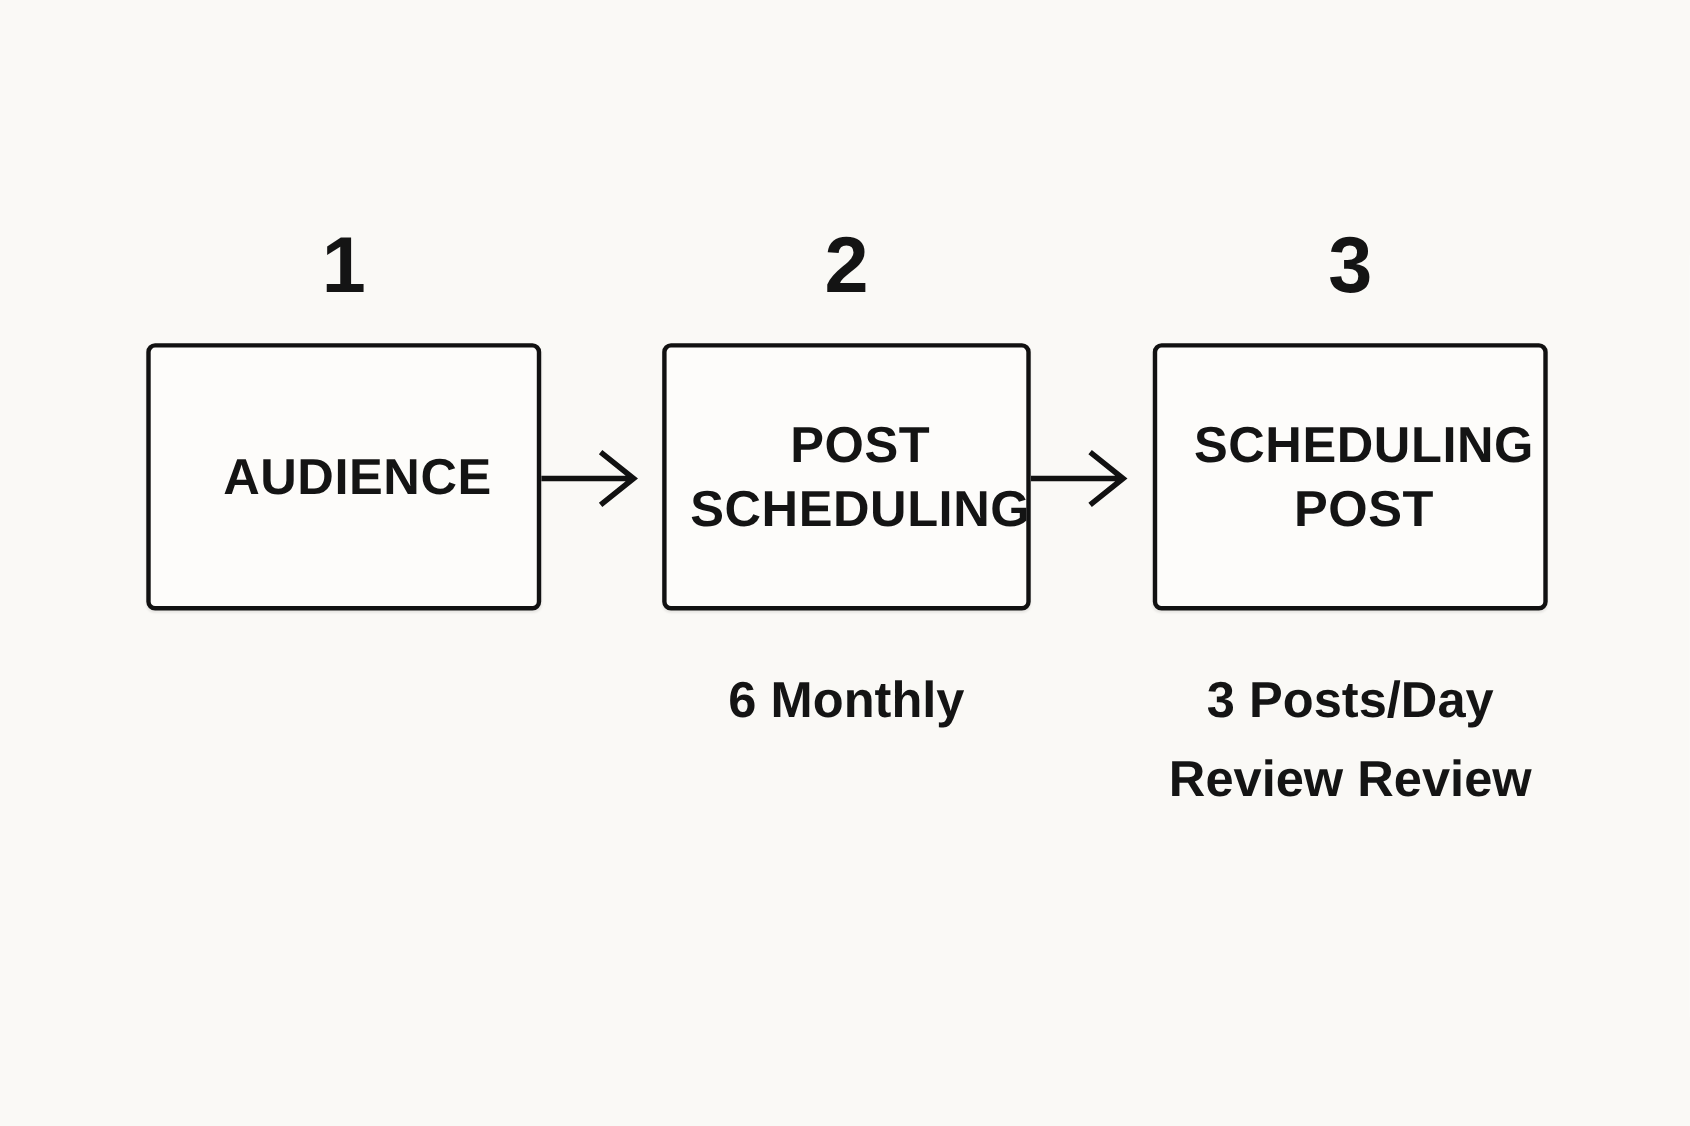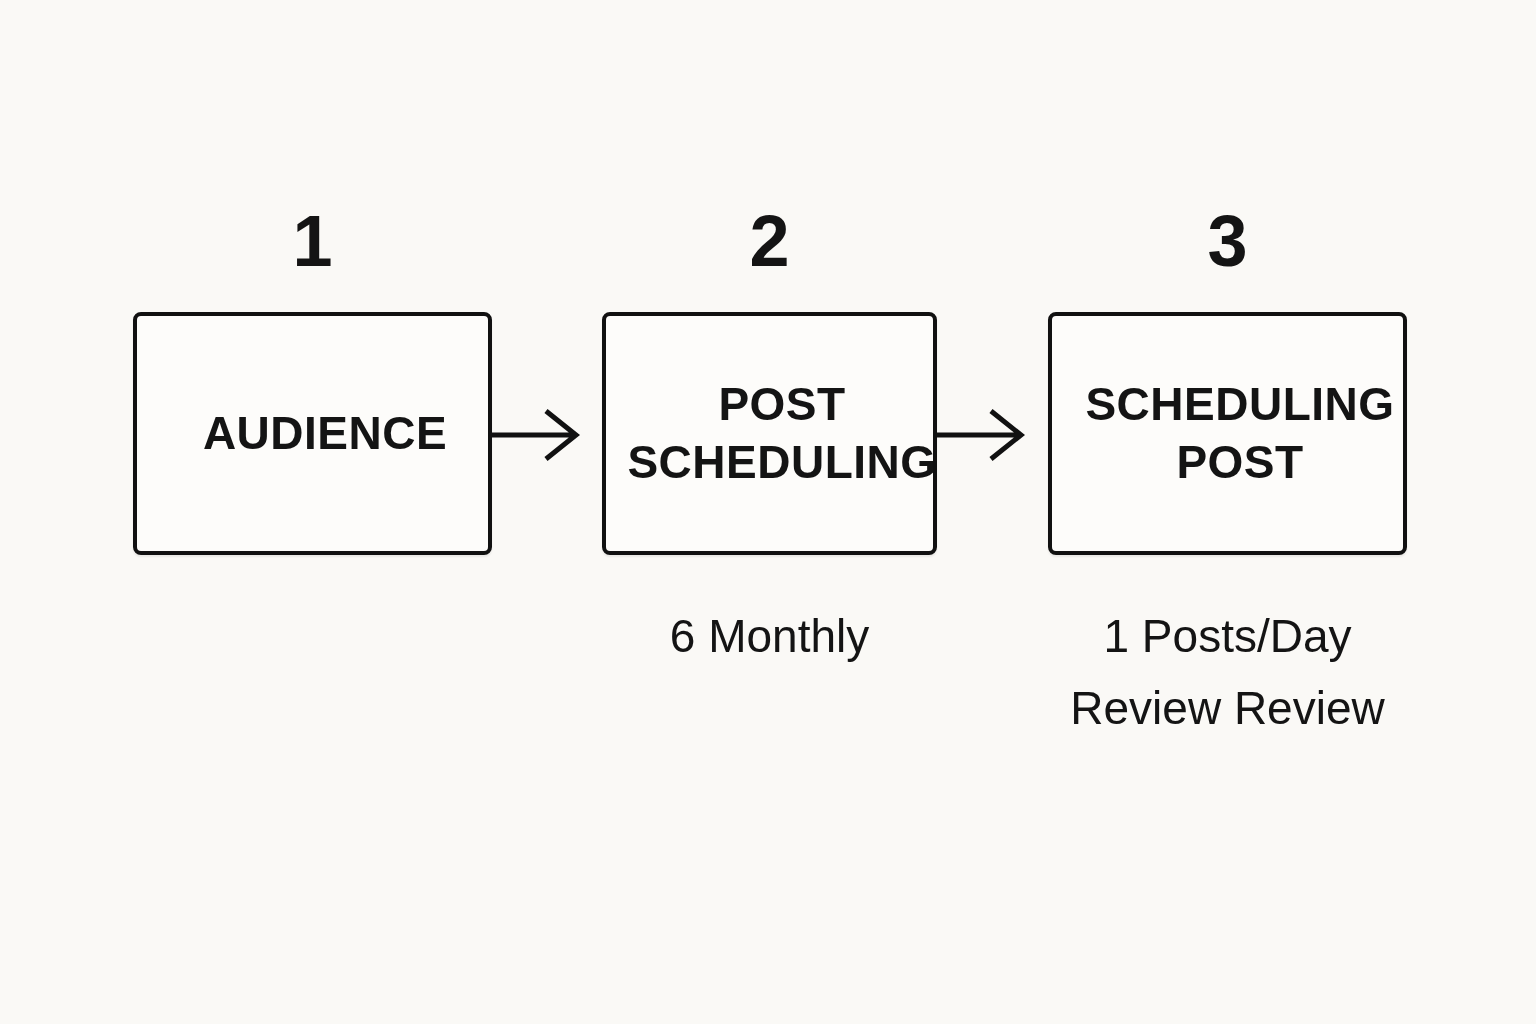--- a/index.html
+++ b/index.html
@@ -61,21 +61,21 @@
   }
 
   .caption {
     position: absolute;
     top: 395px;
     left: -40px;
     right: -40px;
     text-align: center;
     font-size: 46px;
     line-height: 72px;
-    font-weight: 400;
+    font-weight: 700;
     color: #141414;
   }
 
   .arrow {
     position: absolute;
     top: 405px;
   }
   .arrow.a1 { left: 492px; }
   .arrow.a2 { left: 937px; }
 </style>
@@ -116,18 +116,18 @@
 
   <div class="step s3">
     <div class="num">3</div>
     <div class="box">
       <div class="label">
         <div>SCHEDULING</div>
         <div>POST</div>
       </div>
     </div>
     <div class="caption">
-      <div>1 Posts/Day</div>
+      <div>3 Posts/Day</div>
       <div>Review Review</div>
     </div>
   </div>
 
 </div>
 
 </body></html>

